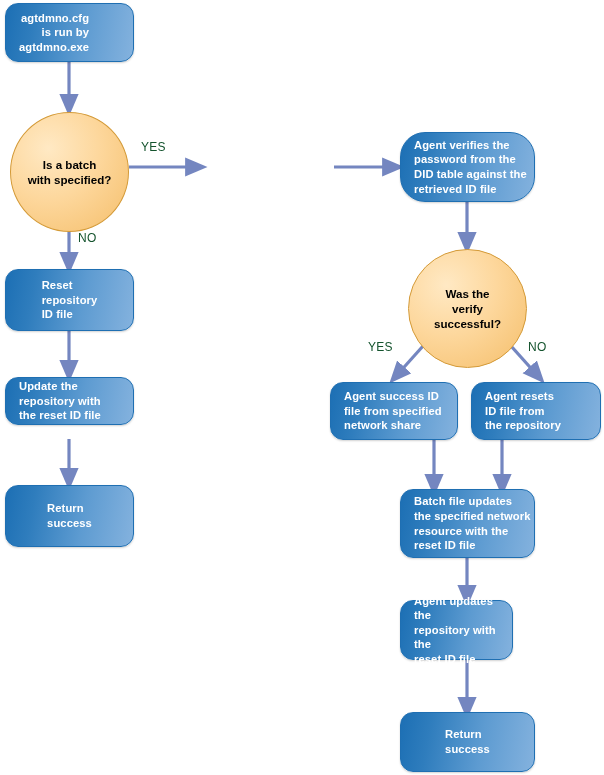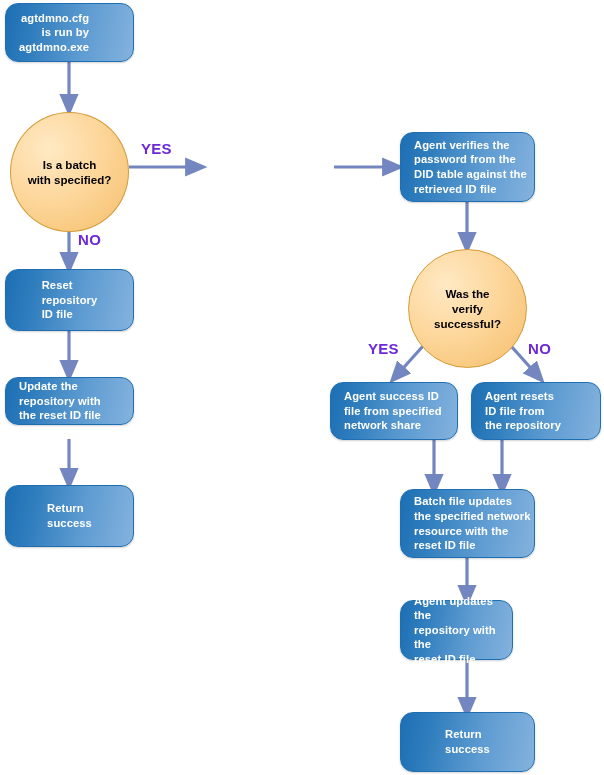--- a/index.html
+++ b/index.html
@@ -63,23 +63,23 @@
     white-space: pre-line;
   }
   
   .conn {
     position: absolute;
     overflow: visible;
   }
   
   .blabel {
     position: absolute;
-    color: #6d28d9;
-    font-size: 15px;
-    font-weight: bold;
+    color: #14532d;
+    font-size: 12px;
+    font-weight: normal;
     letter-spacing: 0.3px;
     white-space: nowrap;
   }
 </style>
 </head>
 <body>
 
 <div id="canvas">
 
   <svg class="conn" width="604" height="775" style="left:0;top:0;">
@@ -121,21 +121,21 @@
 is run by
 agtdmno.exe</span>
   </div>
 
   <div class="decision" style="left:10px; top:112px; width:119px; height:120px;">
     <span class="txt">Is a batch
 with specified?</span>
   </div>
 
 
-  <div class="node" style="left:400px; top:132px; width:135px; height:70px;">
+  <div class="node" style="left:400px; top:132px; width:135px; height:70px;border-radius:25px;">
     <span class="txt">Agent verifies the
 password from the
 DID table against the
 retrieved ID file</span>
   </div>
 
   <div class="decision" style="left:408px; top:249px; width:119px; height:119px;">
     <span class="txt">Was the
 verify
 successful?</span>

